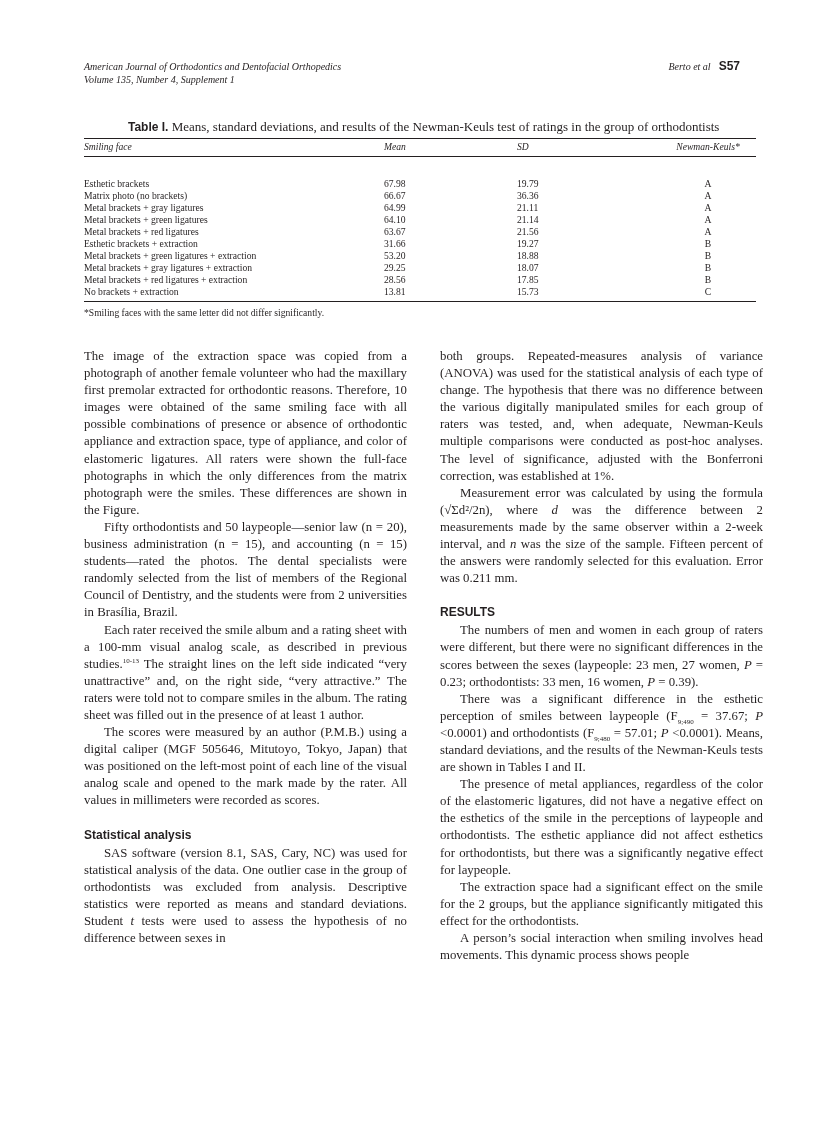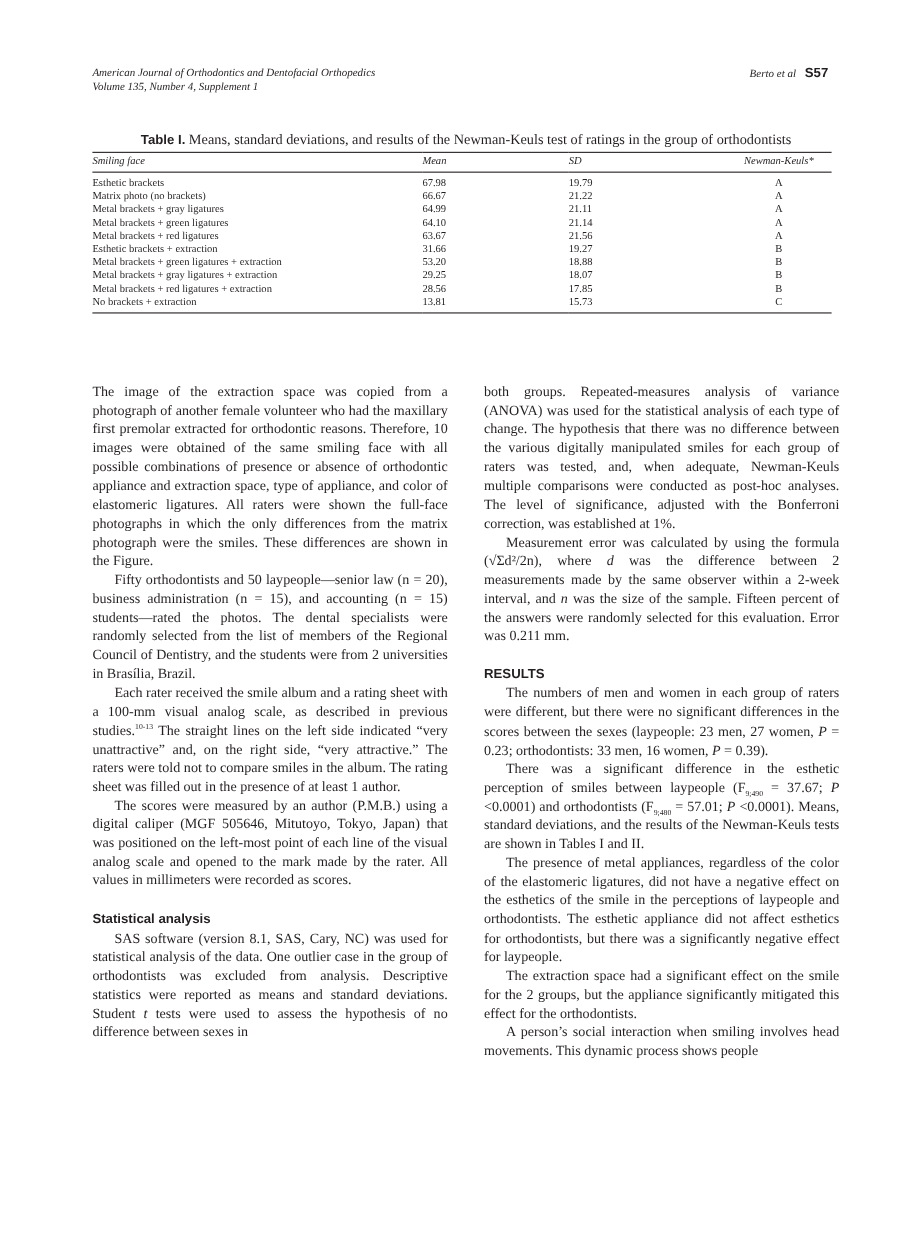--- a/index.html
+++ b/index.html
@@ -1,26 +1,26 @@
 <!DOCTYPE html>
 <html><head>
 <meta charset="utf-8">
 <style>
   html, body { margin: 0; padding: 0; background: #ffffff; }
   body { width: 836px; height: 1122px; position: relative; overflow: hidden; color: #231f20; font-family: "Liberation Serif", "DejaVu Serif", serif; }
   .running-head { position: absolute; left: 84px; top: 60px; width: 672px; font-size: 10px; font-style: italic; line-height: 13px; }
   .rh-left { position: absolute; left: 0; top: 0; }
-  .rh-right { position: absolute; right: 3px; top: 0; white-space: nowrap; }
+  .rh-right { position: absolute; right: 16px; top: 0; white-space: nowrap; }
   .rh-page { font-family: "Liberation Sans", "DejaVu Sans", sans-serif; font-style: normal; font-weight: bold; font-size: 12px; margin-left: 8px; }
   .table-wrap { position: absolute; left: 84px; top: 119px; width: 672px; }
   .table-caption { font-size: 13px; line-height: 15px; margin: 0 0 3px 0; white-space: nowrap; }
   .table-caption .lbl { font-family: "Liberation Sans", "DejaVu Sans", sans-serif; font-weight: bold; font-size: 12px; margin-left: 44px; }
   table.data { width: 100%; border-collapse: collapse; font-size: 9.6px; line-height: 12px; }
   table.data thead th { font-weight: normal; font-style: italic; border-top: 1.4px solid #231f20; border-bottom: 0.8px solid #231f20; padding: 2px 0 3px 0; }
-  table.data tbody tr:first-child td { padding-top: 4px; }
+  table.data tbody tr:first-child td { padding-top: 21px; }
   table.data tbody tr:last-child td { padding-bottom: 3px; border-bottom: 1.4px solid #231f20; }
   table.data td { padding: 0; }
   .c-face { text-align: left; width: 300px; }
   .c-mean { text-align: left; width: 133px; }
   .c-sd { text-align: left; width: 143px; }
   .c-nk { text-align: center; width: 96px; }
   th.c-mean { padding-left: 0; margin-top: 36px; }
   .table-footnote { font-size: 9.6px; line-height: 12px; margin-top: 5px; }
   .col { position: absolute; top: 348px; width: 323px; font-size: 12.8px; line-height: 17.1px; text-align: justify; }
   .col-left { left: 84px; }
@@ -62,21 +62,21 @@
     <tbody id="table-body">
         <tr>
           <td class="c-face">Esthetic brackets</td>
           <td class="c-mean">67.98</td>
           <td class="c-sd">19.79</td>
           <td class="c-nk">A</td>
         </tr>
         <tr>
           <td class="c-face">Matrix photo (no brackets)</td>
           <td class="c-mean">66.67</td>
-          <td class="c-sd">21.22</td>
+          <td class="c-sd">36.36</td>
           <td class="c-nk">A</td>
         </tr>
         <tr>
           <td class="c-face">Metal brackets + gray ligatures</td>
           <td class="c-mean">64.99</td>
           <td class="c-sd">21.11</td>
           <td class="c-nk">A</td>
         </tr>
         <tr>
           <td class="c-face">Metal brackets + green ligatures</td>
@@ -115,20 +115,21 @@
           <td class="c-nk">B</td>
         </tr>
         <tr>
           <td class="c-face">No brackets + extraction</td>
           <td class="c-mean">13.81</td>
           <td class="c-sd">15.73</td>
           <td class="c-nk">C</td>
         </tr>
       </tbody>
   </table>
+  <div class="table-footnote">*Smiling faces with the same letter did not differ significantly.</div>
 </div>
 
 <div class="col col-left">
   <p>The image of the extraction space was copied from a photograph of another female volunteer who had the maxillary first premolar extracted for orthodontic reasons. Therefore, 10 images were obtained of the same smiling face with all possible combinations of presence or absence of orthodontic appliance and extraction space, type of appliance, and color of elastomeric ligatures. All raters were shown the full-face photographs in which the only differences from the matrix photograph were the smiles. These differences are shown in the Figure.</p>
   <p class="ind">Fifty orthodontists and 50 laypeople—senior law (n = 20), business administration (n = 15), and accounting (n = 15) students—rated the photos. The dental specialists were randomly selected from the list of members of the Regional Council of Dentistry, and the students were from 2 universities in Brasília, Brazil.</p>
   <p class="ind"><span>Each rater received the smile album and a rating sheet with a 100-mm visual analog scale, as described in previous studies.</span><sup>10-13</sup><span> The straight lines on the left side indicated “very unattractive” and, on the right side, “very attractive.” The raters were told not to compare smiles in the album. The rating sheet was filled out in the presence of at least 1 author.</span></p>
   <p class="ind">The scores were measured by an author (P.M.B.) using a digital caliper (MGF 505646, Mitutoyo, Tokyo, Japan) that was positioned on the left-most point of each line of the visual analog scale and opened to the mark made by the rater. All values in millimeters were recorded as scores.</p>
   <h3>Statistical analysis</h3>
   <p class="ind"><span>SAS software (version 8.1, SAS, Cary, NC) was used for statistical analysis of the data. One outlier case in the group of orthodontists was excluded from analysis. Descriptive statistics were reported as means and standard deviations. Student </span><i>t</i><span> tests were used to assess the hypothesis of no difference between sexes in</span></p>
 </div>

